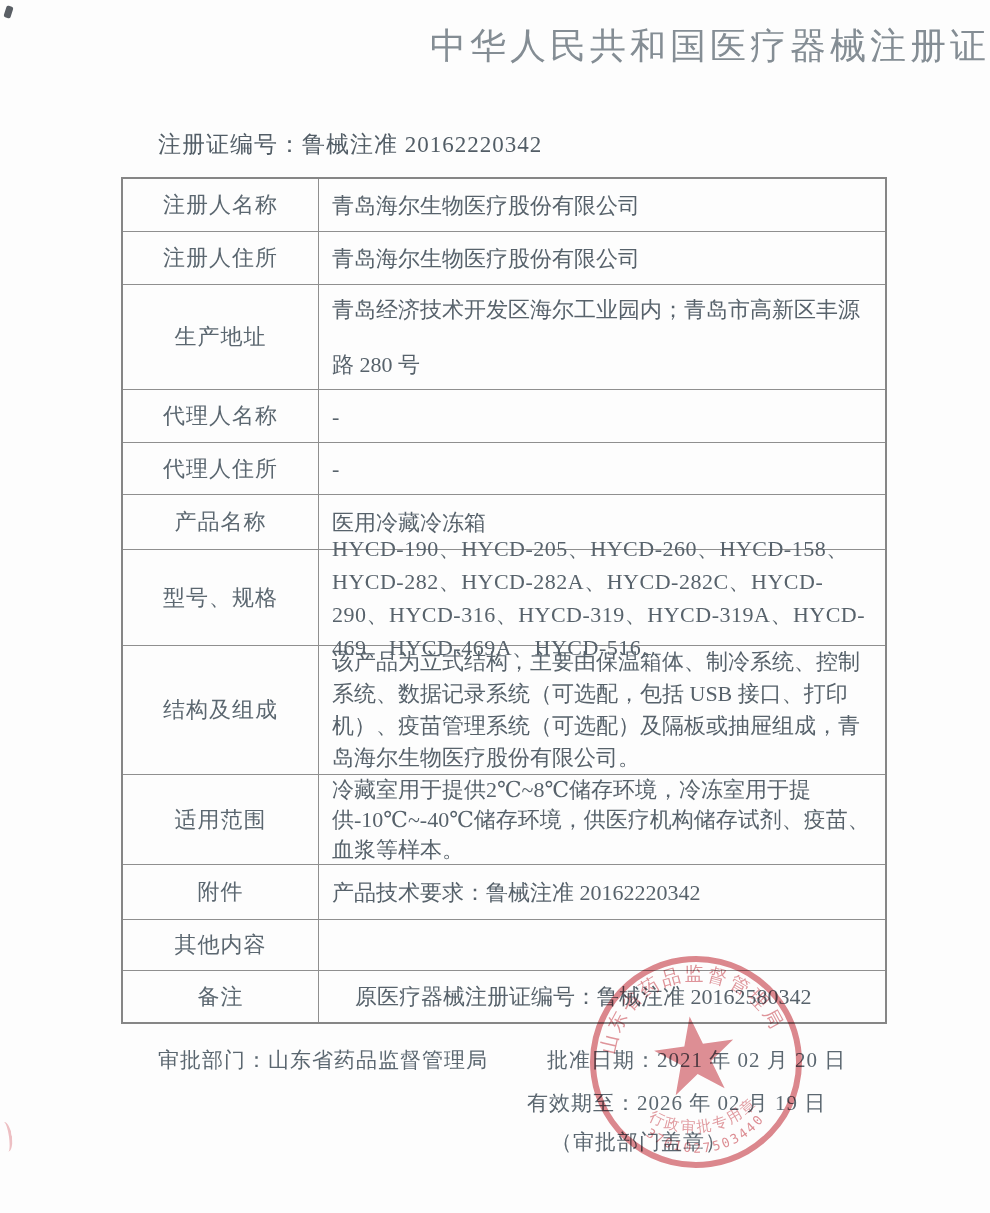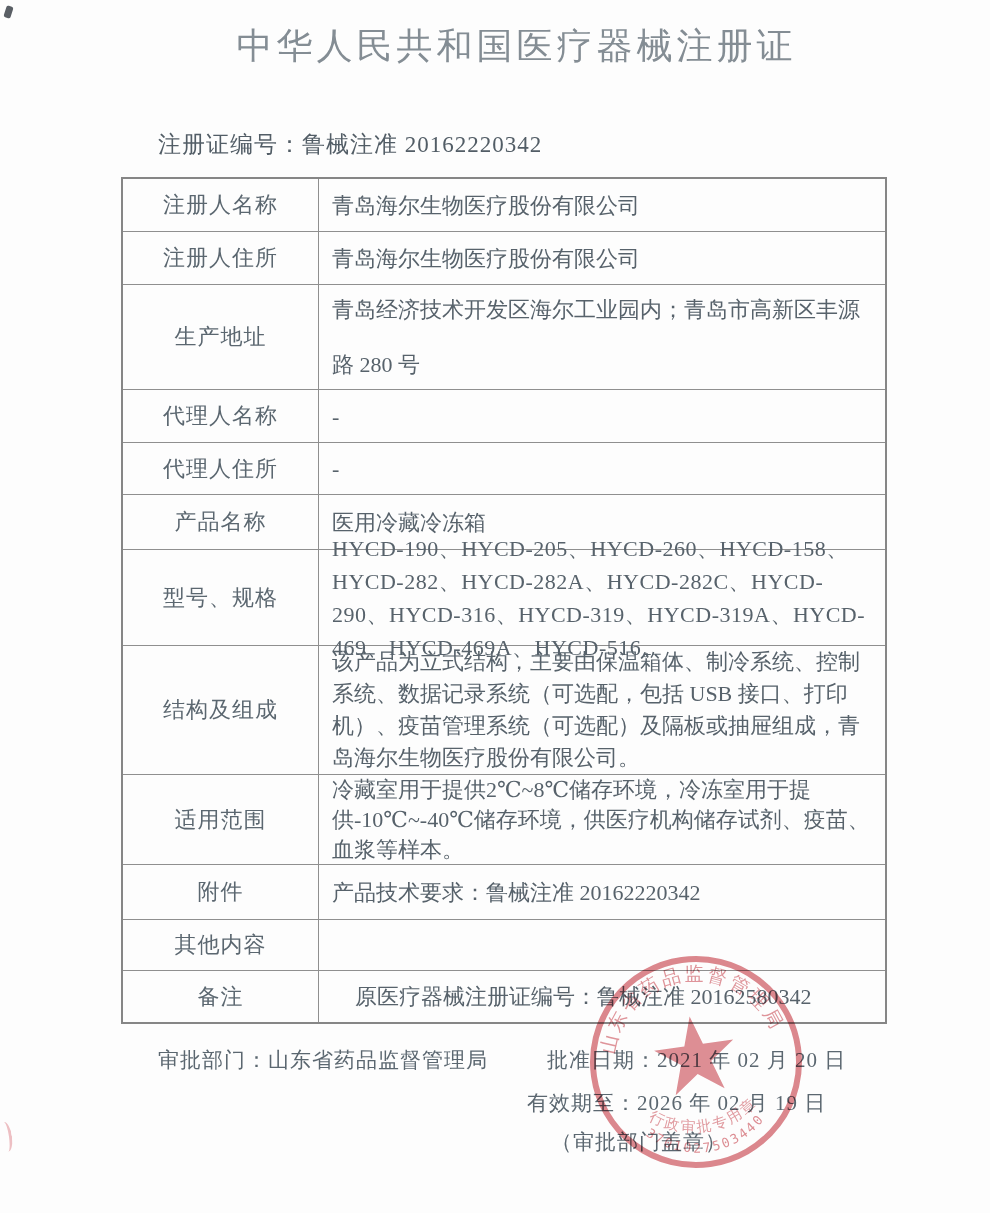--- a/index.html
+++ b/index.html
@@ -9,21 +9,21 @@
     margin:0 auto;
     background:#fdfdfd;
     font-family:"Liberation Serif","DejaVu Serif",serif;
     color:#57626b;
     overflow:hidden;
   }
   
   .doc-title{
     position:absolute;top:22px;left:0;right:0;
     padding-left:43px;
-    text-align:center;
+    text-align:right;
     font-size:36px;letter-spacing:4px;
     color:#848d94;font-weight:400;
   }
   
   .cert-line{
     position:absolute;left:158px;top:129px;
     font-size:23px;color:#525d66;letter-spacing:1px;
     white-space:nowrap;
   }
   

